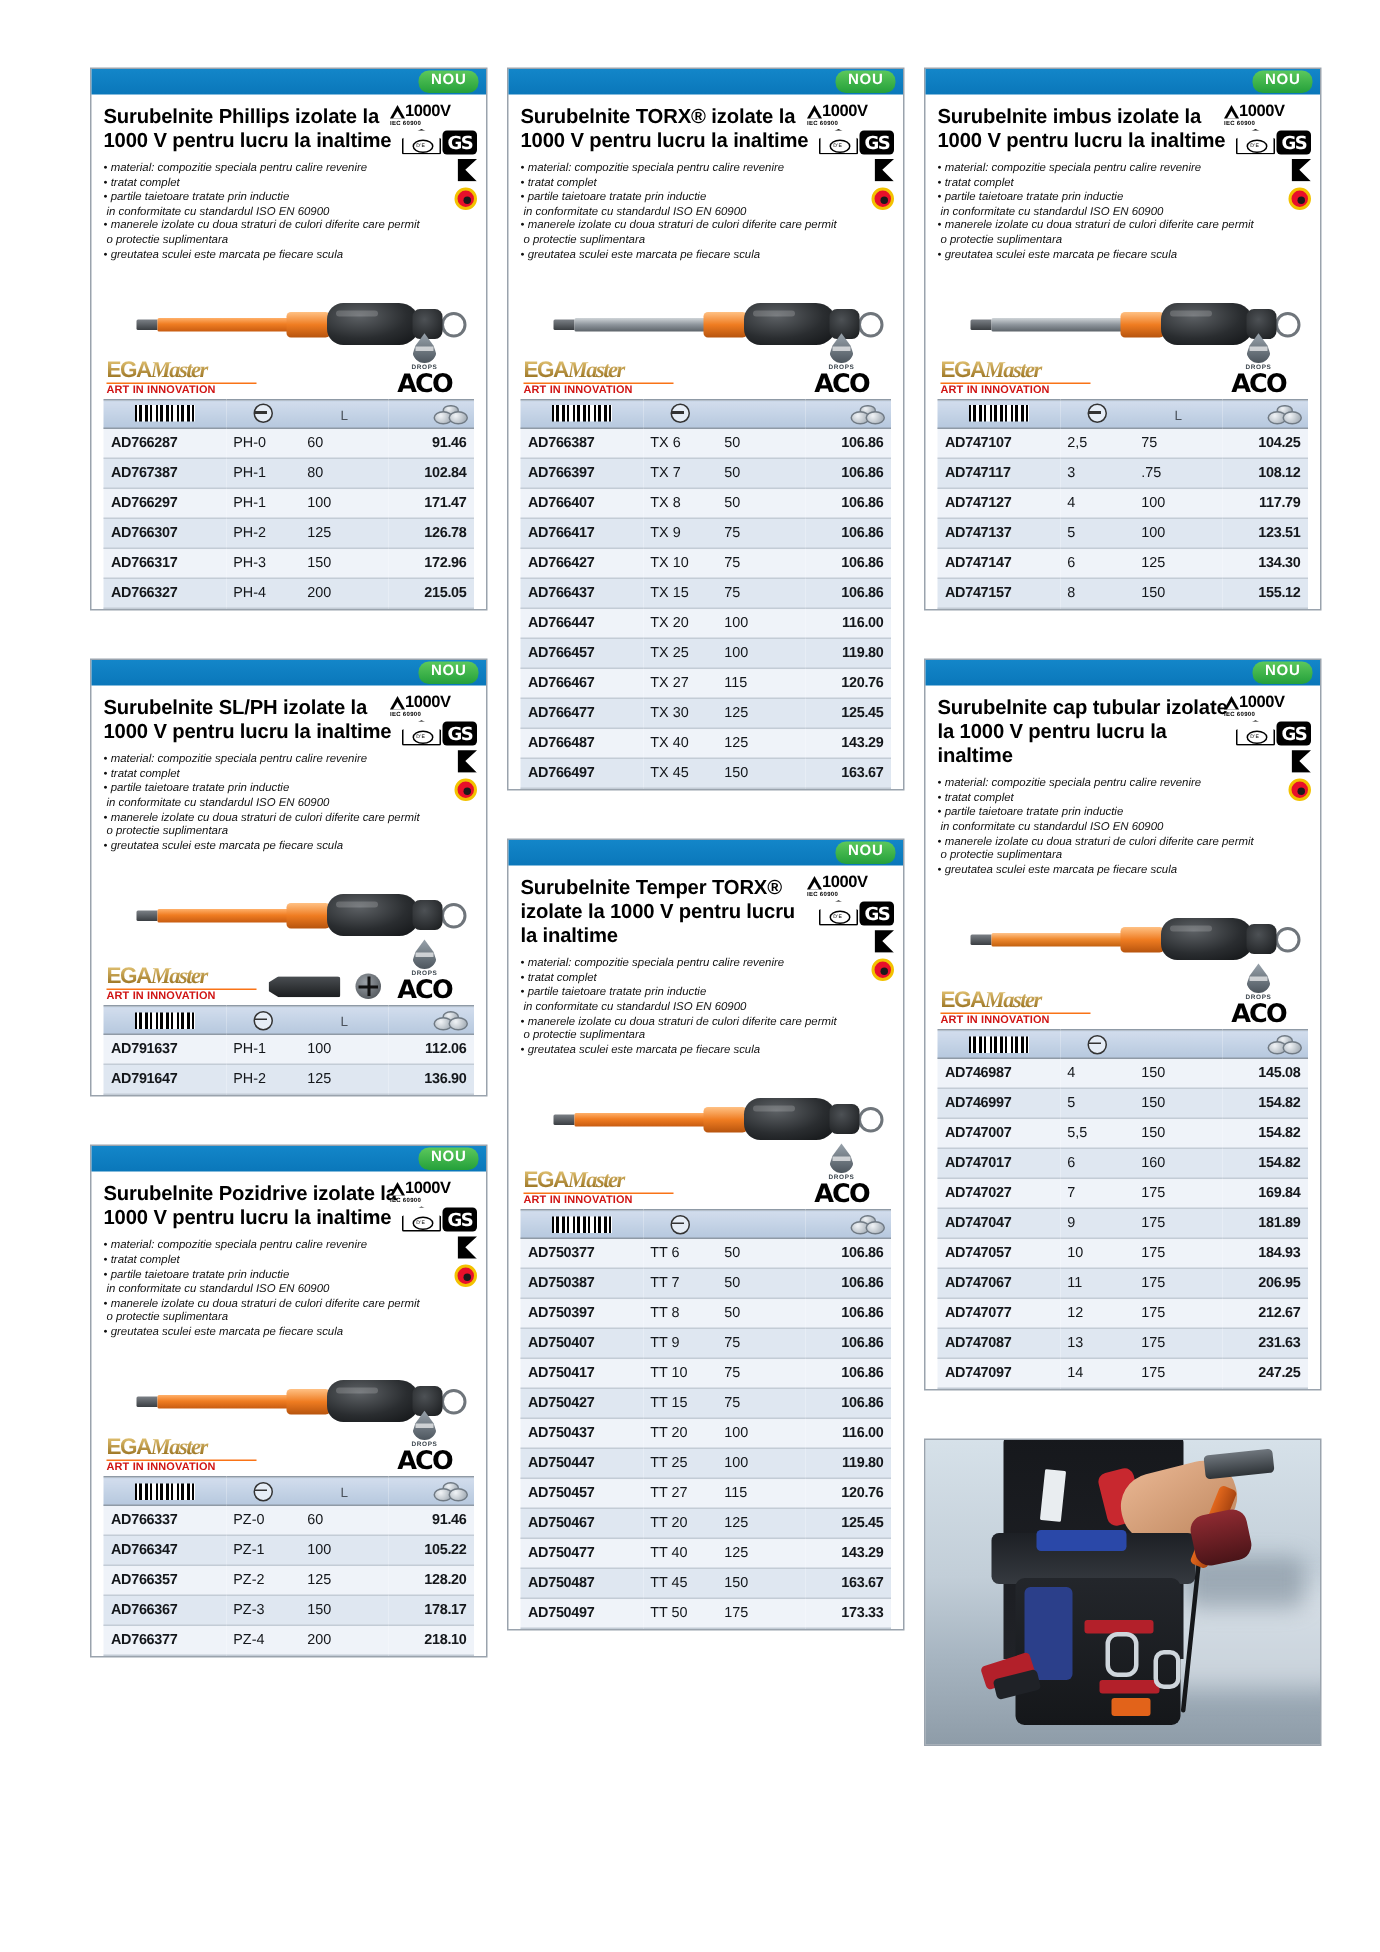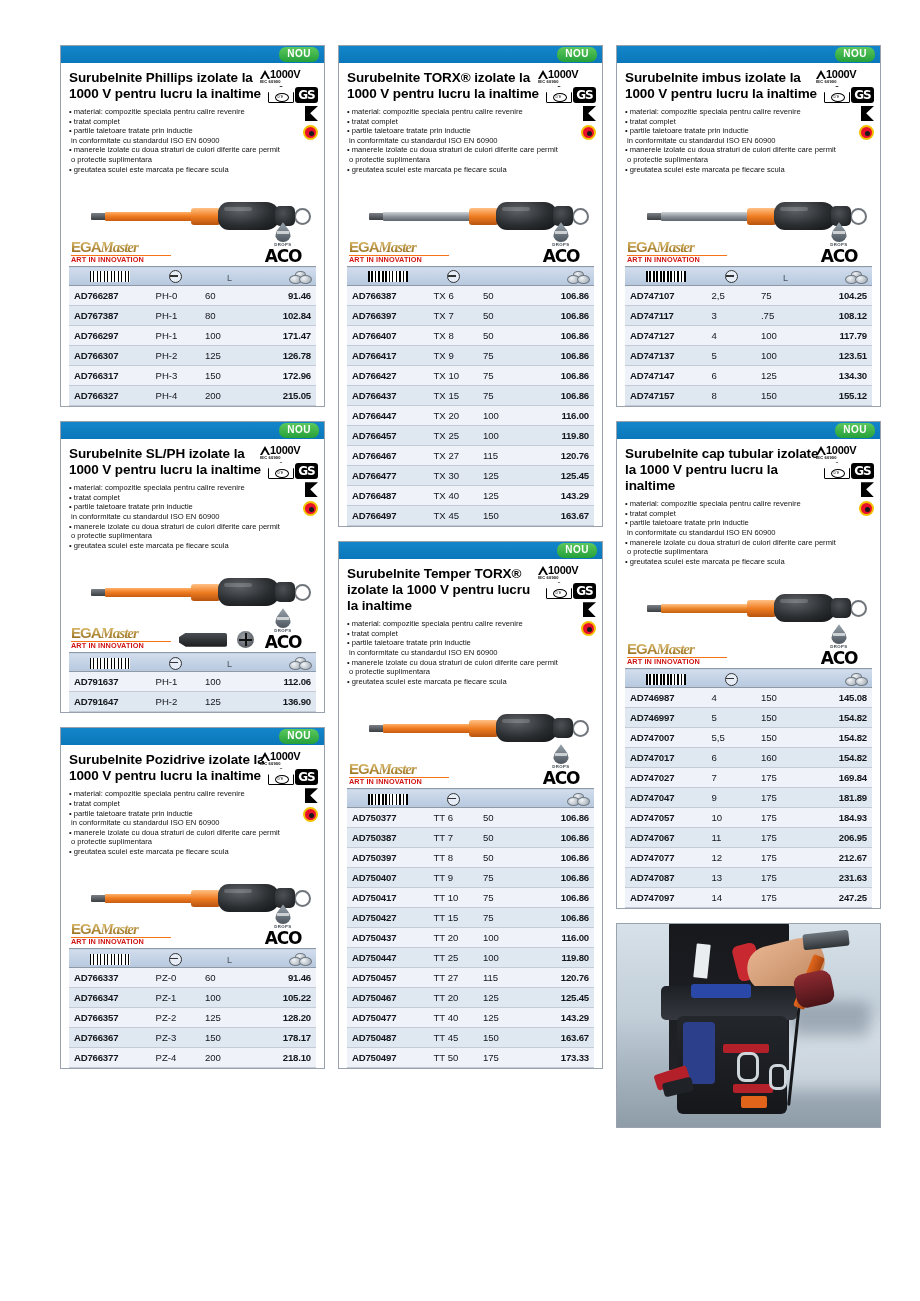--- a/index.html
+++ b/index.html
@@ -4,21 +4,21 @@
 <style>
   html,body{margin:0;padding:0;}
   body{
     width:920px;height:1301px;
     background:#ffffff;
     font-family:"Liberation Sans", sans-serif;
     -webkit-font-smoothing:antialiased;
   }
   .page{position:relative;width:920px;height:1301px;overflow:hidden;}
   .cols{position:absolute;left:60px;top:45px;width:820px;display:flex;gap:13px;align-items:flex-start;}
-  .col{width:265px;display:flex;flex-direction:column;gap:14px;}
+  .col{width:265px;display:flex;flex-direction:column;gap:32px;}
 
   
   .panel{
     border:1px solid #9aa3ad;
     background:#ffffff;
     position:relative;
     box-sizing:border-box;
   }
   .panel-bar{
     height:17px;
@@ -41,21 +41,21 @@
     margin:0;
     font-size:13.5px;
     line-height:16px;
     font-weight:bold;
     color:#000;
     width:196px;
     letter-spacing:-.1px;
   }
   ul.feats{
     margin:5px 0 0 0;padding:0;list-style:none;
-    font-size:7.6px;line-height:9.6px;color:#111;
+    font-size:7.6px;line-height:9.6px;font-style:italic;color:#111;
     width:250px;
   }
   ul.feats li{margin:0;padding:0;white-space:nowrap;}
   ul.feats li.b::before{content:"• ";font-style:normal;}
   ul.feats li.cont{padding-left:2px;}
 
   
   .certs{position:absolute;right:6px;top:6px;width:58px;}
   .cert-1000{display:flex;align-items:flex-start;justify-content:flex-start;}
   .cert-1000 .tri{width:0;height:0;border-left:5px solid transparent;border-right:5px solid transparent;border-bottom:9px solid #000;position:relative;margin-top:1px;}

